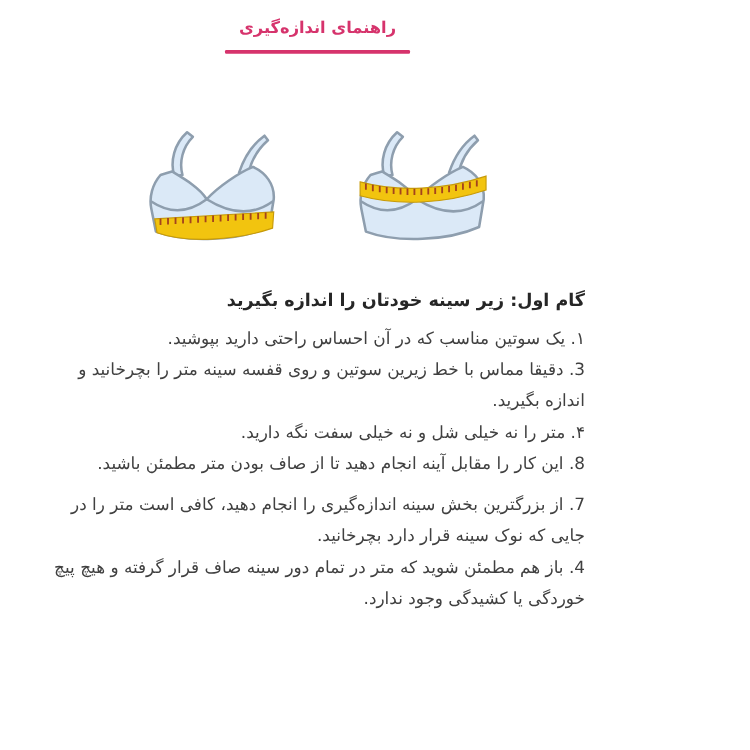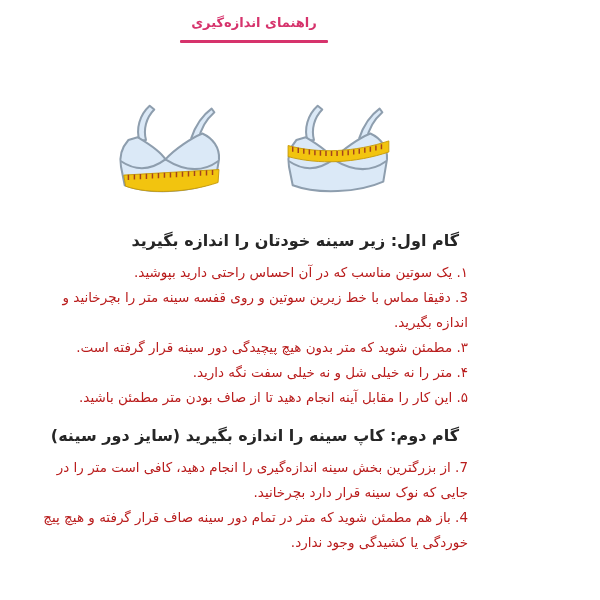--- a/index.html
+++ b/index.html
@@ -36,36 +36,36 @@
   .illustrations {
     direction: ltr;
     display: flex;
     justify-content: center;
     align-items: flex-end;
     gap: 46px;
     margin-top: 56px;
   }
   .content { direction: rtl; text-align: right; }
   .step-heading {
-    margin: 9px;
-    font-size: 16px;
+    margin: 0;
+    font-size: 14px;
     font-weight: bold;
     color: #262626;
     line-height: 20px;
   }
   .step1-heading { margin-top: 26px; }
   .step2-heading { margin-top: 16px; }
   ul.instructions {
     list-style: none;
     margin: 8px 0 0 0;
     padding: 0;
   }
   ul.instructions li {
     font-size: 13.5px;
-    color: #b91c1c;
+    color: #404040;
     line-height: 25px;
   }
 </style>
 </head>
 <body>
 
 <div class="page">
 
   <header>
     <h1 class="page-title">راهنمای اندازه‌گیری</h1>
@@ -100,28 +100,26 @@
 
   </div>
 
   <div class="content">
 
     <section>
       <h2 class="step-heading step1-heading">گام اول: زیر سینه خودتان را اندازه بگیرید</h2>
       <ul class="instructions">
         <li>۱. یک سوتین مناسب که در آن احساس راحتی دارید بپوشید.</li>
         <li>3. دقیقا مماس با خط زیرین سوتین و روی قفسه سینه متر را بچرخانید و اندازه بگیرید.</li>
-        <li>۳. مطمئن شوید که متر بدون هیچ پیچیدگی دور سینه قرار گرفته است.</li>
         <li>۴. متر را نه خیلی شل و نه خیلی سفت نگه دارید.</li>
-        <li>۵. این کار را مقابل آینه انجام دهید تا از صاف بودن متر مطمئن باشید.</li>
+        <li>8. این کار را مقابل آینه انجام دهید تا از صاف بودن متر مطمئن باشید.</li>
       </ul>
     </section>
 
     <section>
-      <h2 class="step-heading step2-heading">گام دوم: کاپ سینه را اندازه بگیرید (سایز دور سینه)</h2>
       <ul class="instructions">
         <li>7. از بزرگترین بخش سینه اندازه‌گیری را انجام دهید، کافی است متر را در جایی که نوک سینه قرار دارد بچرخانید.</li>
         <li>4. باز هم مطمئن شوید که متر در تمام دور سینه صاف قرار گرفته و هیچ پیچ خوردگی یا کشیدگی وجود ندارد.</li>
       </ul>
     </section>
 
   </div>
 </div>
 
 </body></html>

